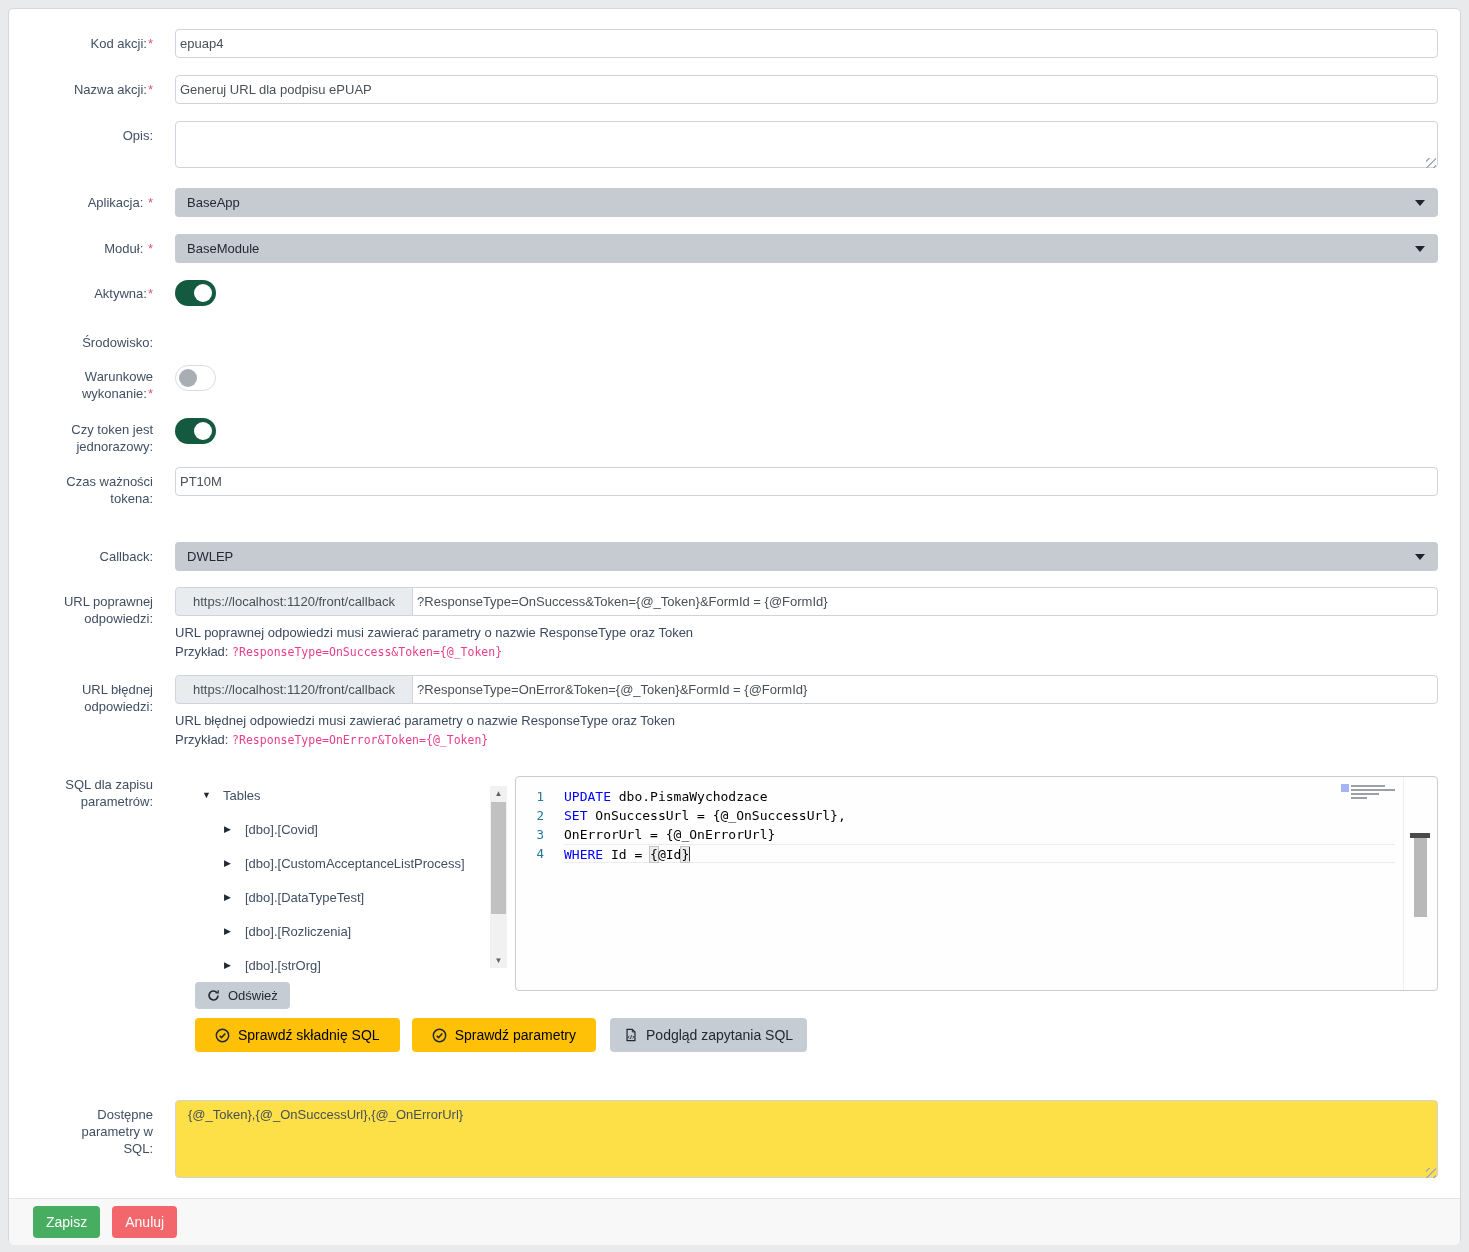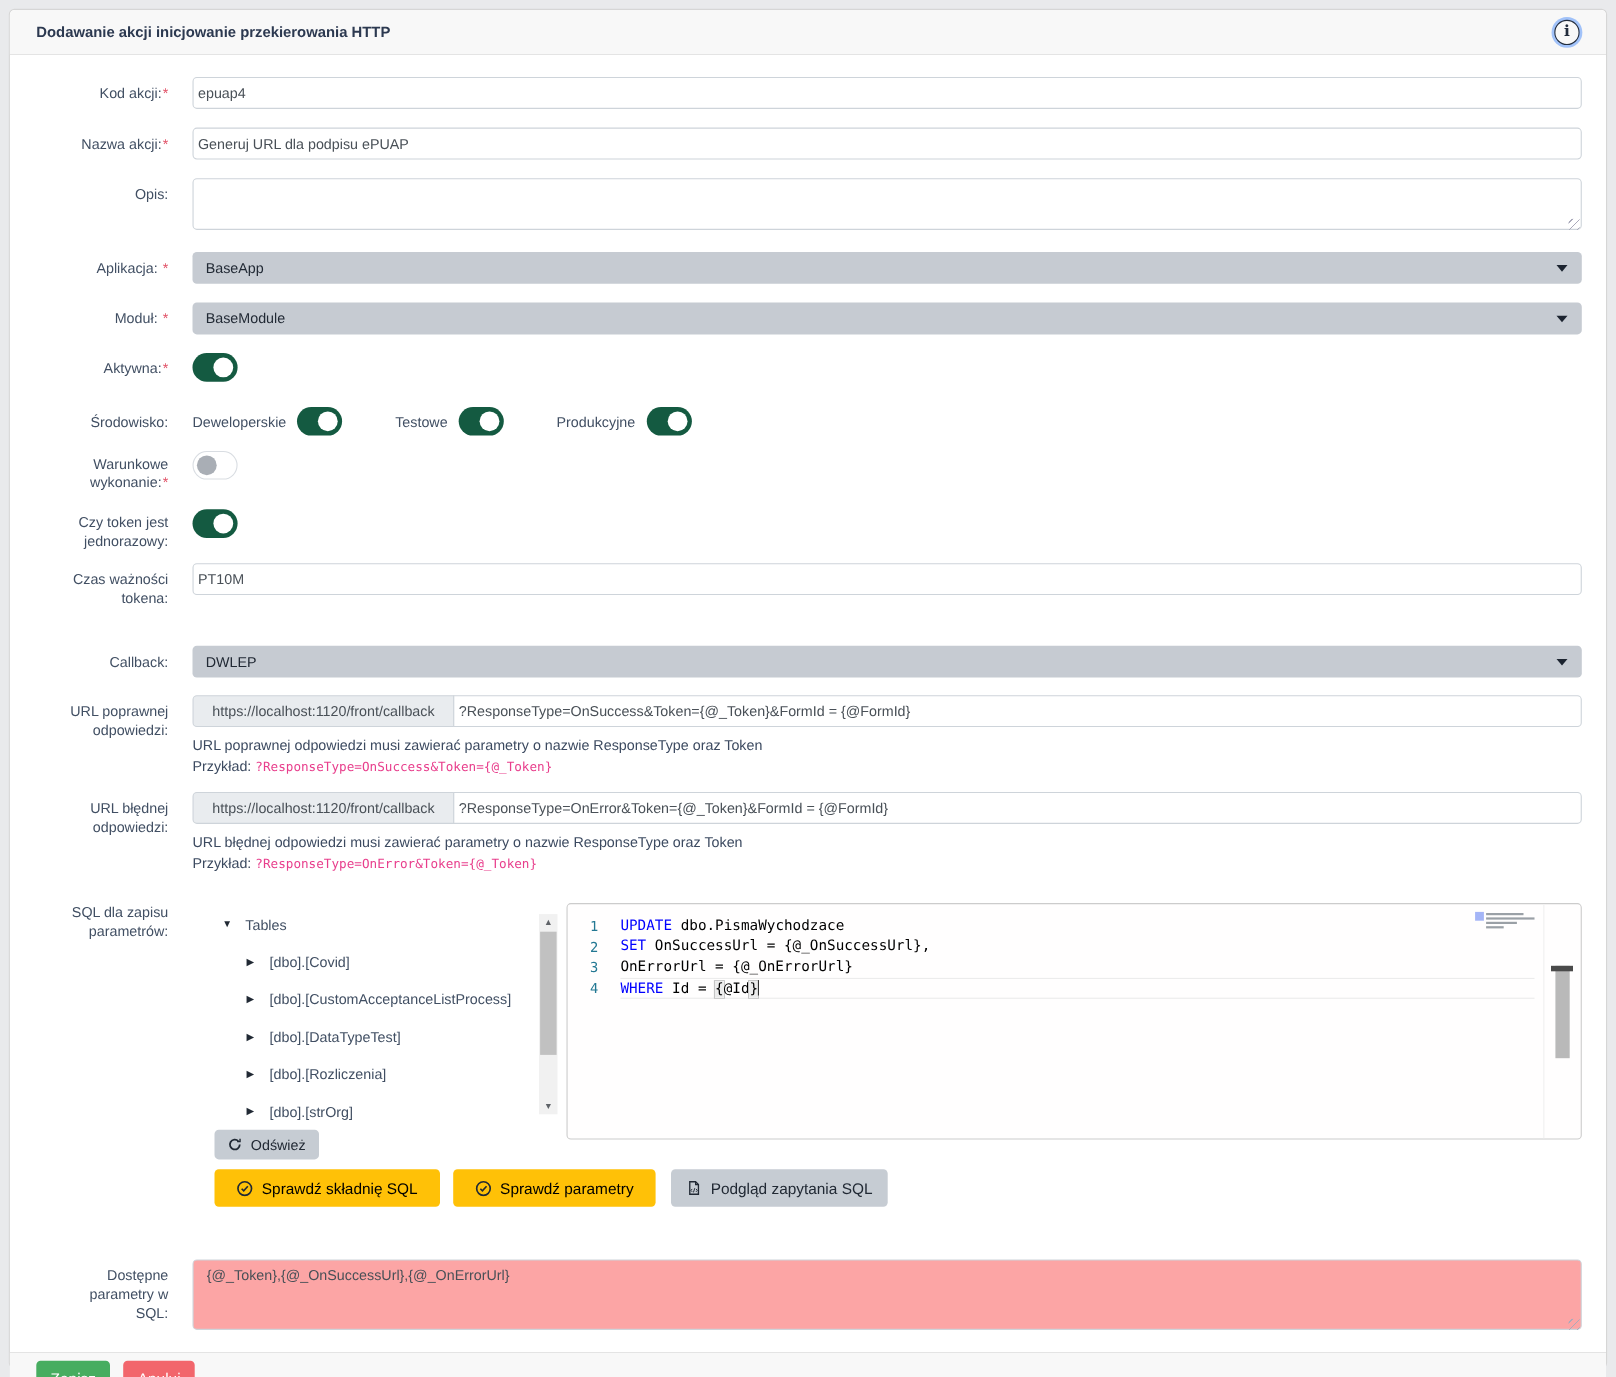--- a/index.html
+++ b/index.html
@@ -81,38 +81,32 @@
   .ed-cap { position:absolute; right:7px; top:56px; width:20px; height:5px; background:#4a4a4a; }
   
   .btn { border:none; border-radius:4px; cursor:pointer; font-family:"Liberation Sans",sans-serif;
          display:inline-flex; align-items:center; gap:8px; }
   .btn-gray { background:#c6ccd3; color:#212934; font-size:13px; padding:5px 12px; height:27px; }
   .btn-yellow { background:#ffc107; color:#000000; font-size:14px; padding:7px 20px; height:34px; }
   .btn-gray2 { background:#c6ccd3; color:#212934; font-size:14px; padding:7px 14px; height:34px; }
   .refresh-btn-row { margin-top:-9px; margin-left:20px; position:relative; z-index:2; }
   .sql-btn-row { margin-top:9px; margin-left:20px; display:flex; gap:12px; }
   .dispo-row { margin-top:48px; }
-  textarea.disabled { background:#fca5a5; height:64px; }
+  textarea.disabled { background:#fde047; height:78px; }
   .card-footer { background:#f8f8f8; border-top:1px solid #e4e4e4; border-radius:0 0 5px 5px;
                  height:47px; padding:8px 24px; display:flex; align-items:center; gap:12px; }
   .btn-save { background:#47ad60; color:#fff; font-size:14px; padding:8px 13px; }
   .btn-cancel { background:#f2666c; color:#fff; font-size:14px; padding:8px 13px; }
   .icon-svg { display:inline-flex; }
 </style>
 </head>
 <body>
 
 <div class="card">
 
-  <div class="card-header">
-    <div class="card-title">Dodawanie akcji inicjowanie przekierowania HTTP</div>
-    <div class="info-btn">
-      <span>i</span>
-    </div>
-  </div>
 
   <div class="card-body">
 
     <div class="row">
       <div class="lbl-col"><span class="lbl"><span>Kod akcji:</span><span class="req">*</span></span></div>
       <div class="ctl-col"><input class="txt" value="epuap4" style=""></div>
     </div>
 
     <div class="row">
       <div class="lbl-col"><span class="lbl"><span>Nazwa akcji:</span><span class="req">*</span></span></div>
@@ -149,40 +143,20 @@
 
     <div class="row" style="margin-bottom:20px">
       <div class="lbl-col" style="padding-top:5px"><span class="lbl"><span>Aktywna:</span><span class="req">*</span></span></div>
       <div class="ctl-col">
         <span class="toggle on"><span class="knob"></span></span>
       </div>
     </div>
 
     <div class="row" style="margin-bottom:14px">
       <div class="lbl-col" style="padding-top:5px"><span class="lbl">Środowisko:</span></div>
-      <div class="ctl-col env-row">
-        <span class="env-item">
-          <span>Deweloperskie</span>
-          <span class="toggle on">
-              <span class="knob"></span>
-            </span>
-        </span>
-        <span class="env-item">
-          <span>Testowe</span>
-          <span class="toggle on">
-              <span class="knob"></span>
-            </span>
-        </span>
-        <span class="env-item">
-          <span>Produkcyjne</span>
-          <span class="toggle on">
-              <span class="knob"></span>
-            </span>
-        </span>
-      </div>
     </div>
 
     <div class="row" style="margin-bottom:16px">
       <div class="lbl-col" style="padding-top:3px"><span class="lbl"><span>Warunkowe wykonanie:</span><span class="req">*</span></span></div>
       <div class="ctl-col">
         <span class="toggle off"><span class="knob"></span></span>
       </div>
     </div>
 
     <div class="row" style="margin-bottom:12px">

